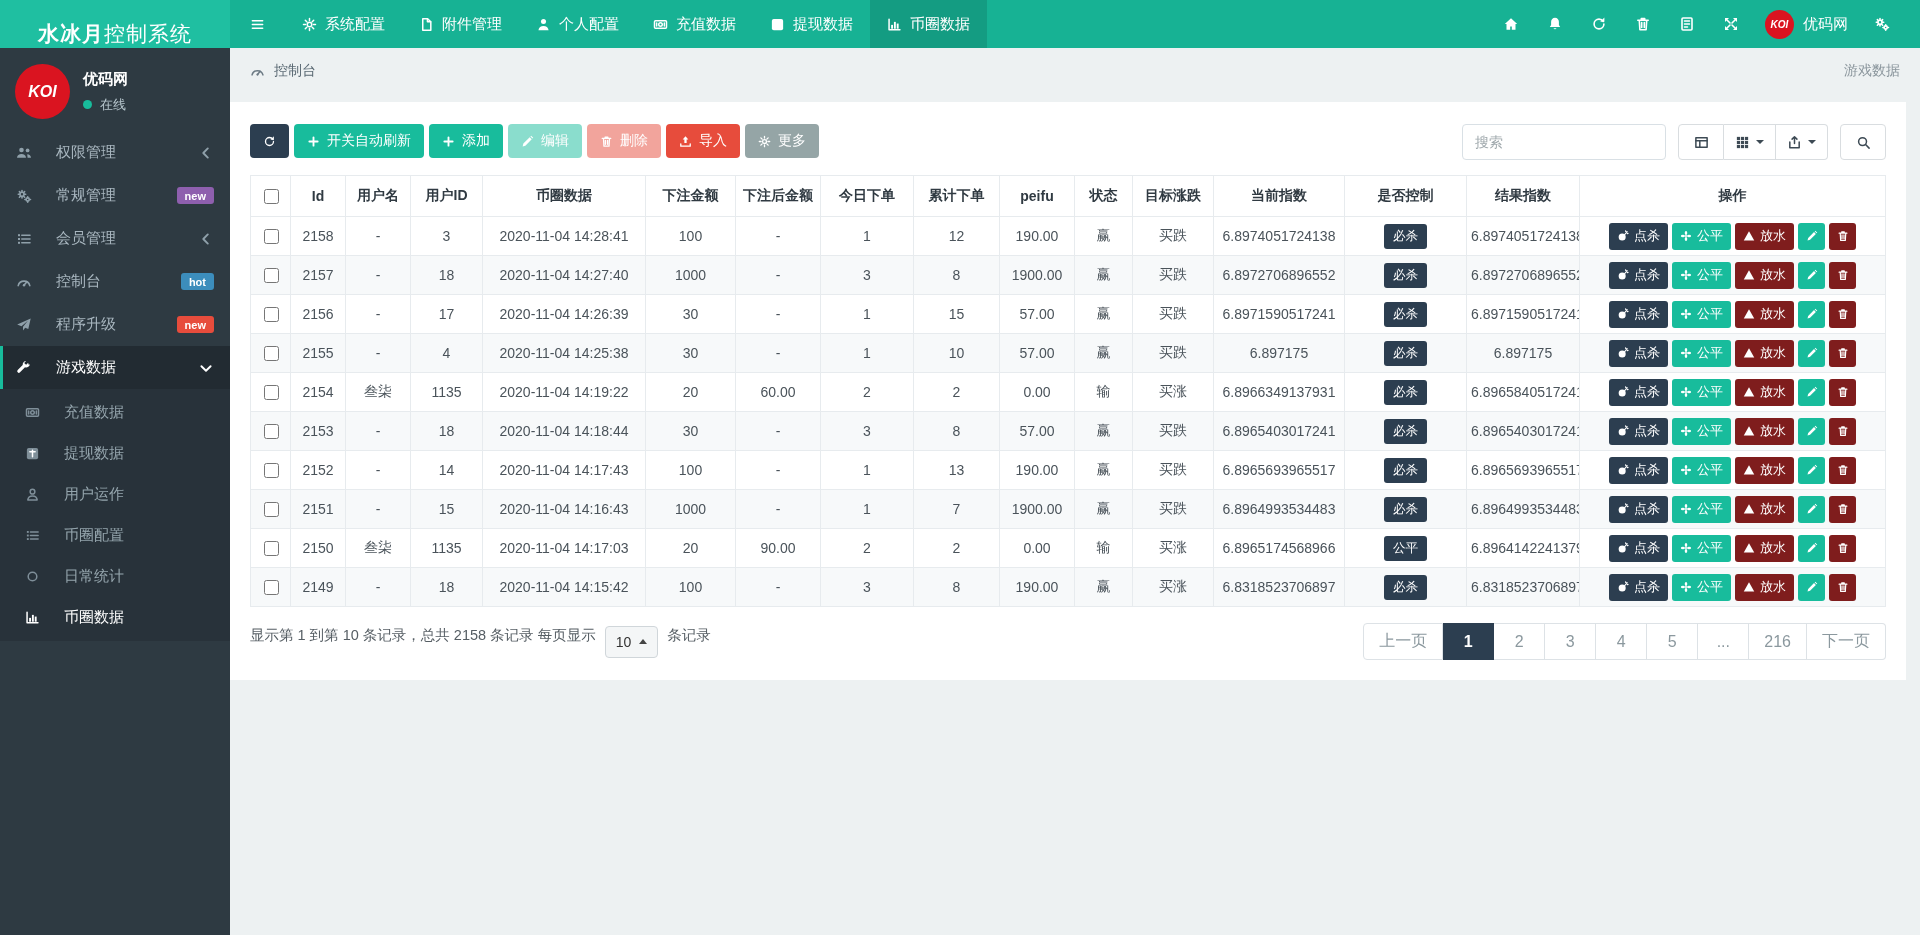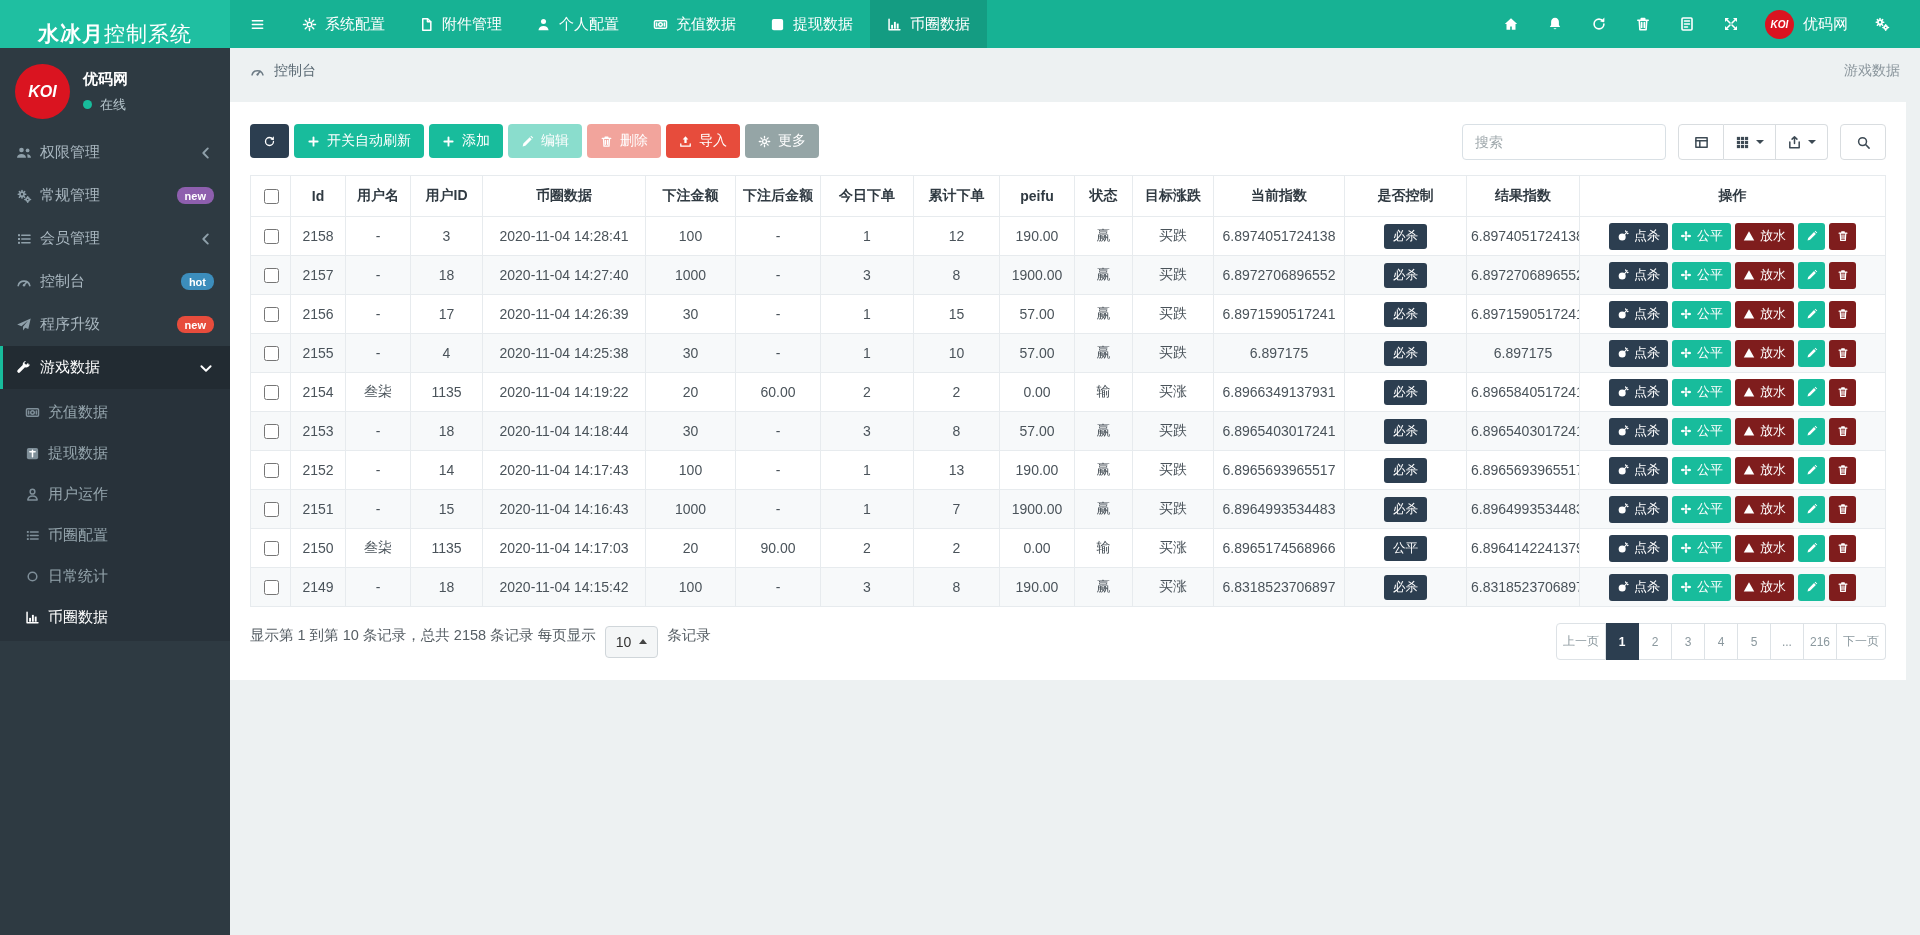--- a/index.html
+++ b/index.html
@@ -31,26 +31,26 @@
   .user-panel{display:flex;gap:13px;padding:16px 15px 12px;align-items:center}
   .sp-avatar{width:55px;height:55px;border-radius:50%;background:#da1420;color:#fff;font-weight:bold;font-style:italic;font-size:16px;display:flex;align-items:center;justify-content:center;flex:none}
   .sp-name{color:#fff;font-size:15px;font-weight:bold;margin-bottom:7px}
   .sp-status{font-size:13px;color:#b8c7ce;display:flex;align-items:center;gap:8px}
   .dot{width:9px;height:9px;border-radius:50%;background:#18bc9c}
   .side-search{margin:10px 15px 16px;position:relative}
   .side-search input{width:100%;box-sizing:border-box;height:38px;background:#3a4750;border:none;border-radius:4px;color:#cfd8dc;padding:0 36px 0 13px;font-size:14px;outline:none}
   .side-search input::placeholder{color:#8b9aa3}
   .side-search .icn{position:absolute;right:12px;top:11px;color:#8b9aa3;font-size:15px}
   .smenu{list-style:none;margin:0;padding:0;font-size:15px}
-  .smenu-item{display:flex;align-items:center;gap:8px;padding:0 16px;height:43px;cursor:pointer}
+  .smenu-item{display:flex;align-items:center;gap:24px;padding:0 16px;height:43px;cursor:pointer}
   .smenu-item .icn{font-size:16px;color:#8fa0aa}
   .smenu-item .lbl{flex:1}
   .smenu-item.active-parent{background:#222b32;border-left:3px solid #18bc9c;padding-left:13px;color:#fff}
   .smenu-item.active-parent .icn{color:#fff}
-  .badge{font-size:11px;font-weight:bold;color:#fff;border-radius:8px;padding:2.5px 8px}
+  .badge{font-size:11px;font-weight:bold;color:#fff;border-radius:3px;padding:2.5px 8px}
   .arrow{color:#7f909b;font-size:13px}
   .submenu{list-style:none;margin:0;padding:3px 0;background:#28323a}
   .submenu .smenu-item{height:41px;padding-left:25px;color:#95a5ad}
   .submenu .smenu-item .icn{font-size:15px;color:#7f8f99}
   .submenu .smenu-item.active{color:#fff}
   .submenu .smenu-item.active .icn{color:#fff}
 
   
   .main{margin-left:230px;padding-top:48px}
   .bc-bar{height:46px;display:flex;align-items:center;justify-content:space-between;padding:0 20px;color:#5b6a74;font-size:14px}
@@ -88,21 +88,21 @@
   .abtn{display:inline-flex;align-items:center;gap:5px;height:27px;padding:0 8px;border-radius:3px;color:#fff;font-size:13px;border:none;cursor:pointer;vertical-align:middle;margin:0 2px;font-family:inherit}
   .abtn .icn{font-size:12px}
   .abtn.dark{background:#2c3e50}.abtn.green{background:#18bc9c}.abtn.red{background:#7f1d1d}
   .abtn.sq{width:27px;padding:0;justify-content:center}
 
   
   .card-footer{display:flex;justify-content:space-between;align-items:center;margin-top:16px;color:#565e64;font-size:14.5px}
   .pg-info{display:flex;align-items:flex-start;gap:9px}
   .psize{height:32px;padding:0 10px;background:#f4f6f7;border:1px solid #d0d6da;border-radius:4px;display:inline-flex;align-items:center;gap:8px;font-size:14px;color:#333;cursor:pointer}
   .pagination{display:flex;list-style:none;margin:0;padding:0}
-  .page{min-width:20px;height:35px;display:flex;align-items:center;justify-content:center;border:1px solid #dde2e6;border-left:none;color:#8b989e;font-size:12px;padding:0 6px;cursor:pointer;background:#fff}
+  .page{min-width:20px;height:35px;display:flex;align-items:center;justify-content:center;border:1px solid #dde2e6;border-left:none;color:#8b989e;font-size:16px;padding:0 15px;cursor:pointer;background:#fff}
   .page:first-child{border-left:1px solid #dde2e6;border-radius:4px 0 0 4px}
   .page:last-child{border-radius:0 4px 4px 0}
   .page.active{background:#2c3e50;border-color:#2c3e50;color:#fff;font-weight:bold}
 </style>
 </head>
 <body>
 
 <header class="navbar">
   <div class="brand">
     <span class="b1">水冰月</span>

